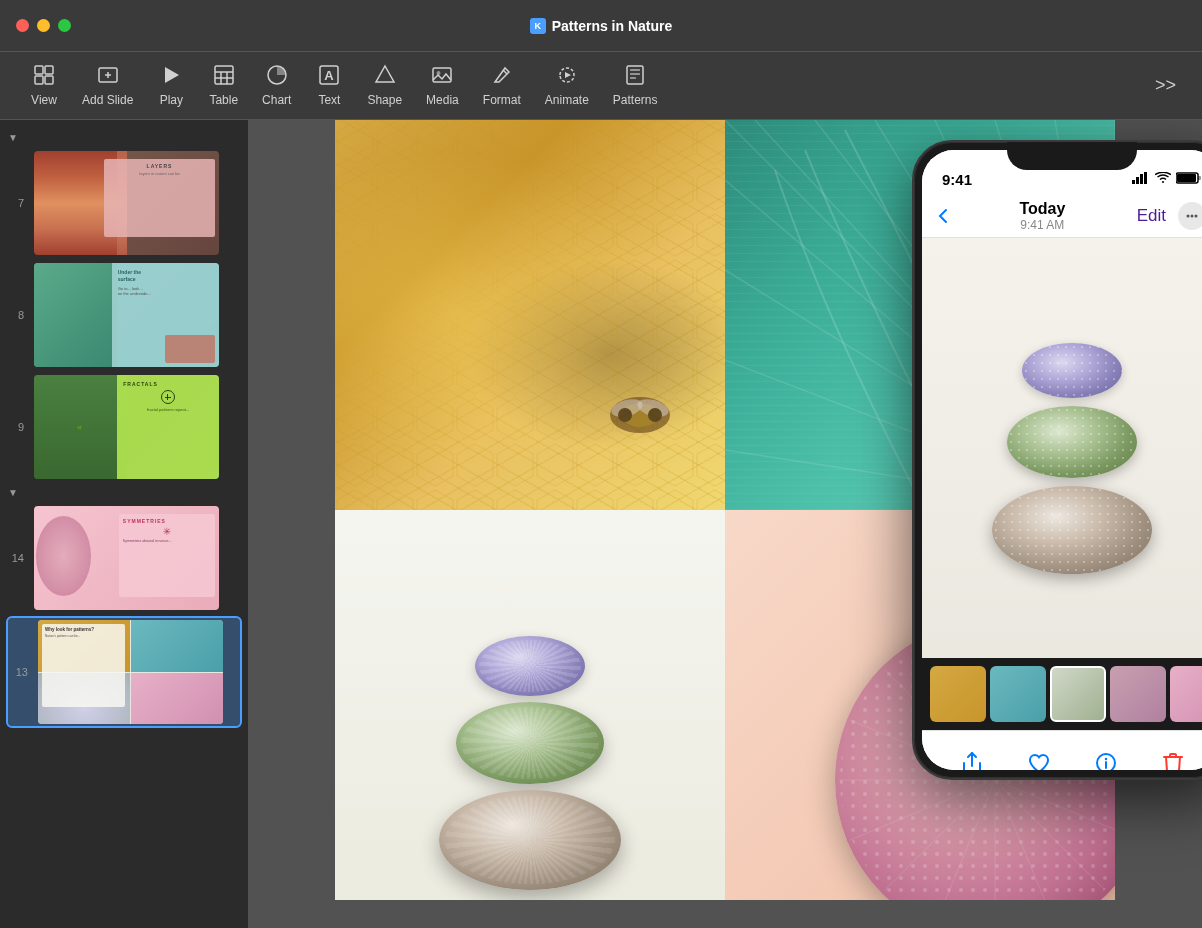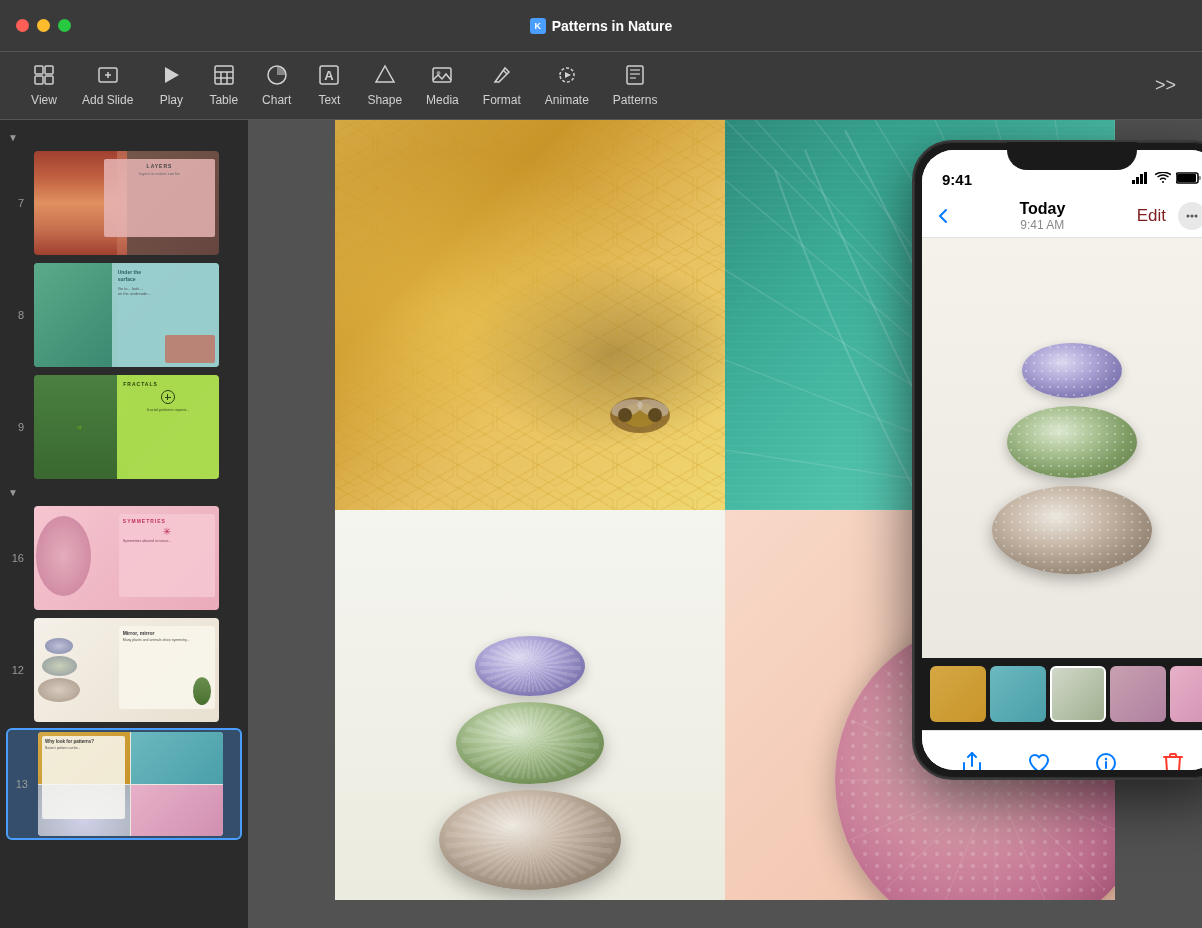--- a/index.html
+++ b/index.html
@@ -596,50 +596,33 @@
           </div>
         </div>
       </div>
     </div>
 
 
     <div class="slide-group-header">
       <span class="chevron">▼</span>
     </div>
     <div class="slide-item">
-      <span class="slide-num-pill">16</span>
+      <span class="slide-num-pill">14</span>
       <div class="slide-thumb">
         <div style="width:100%;height:100%;position:relative;background:linear-gradient(135deg,#f5c5d0,#eaabba);">
           <div style="position:absolute;right:4px;top:8px;width:52%;height:80%;background:rgba(245,200,210,0.9);border-radius:2px;padding:4px;">
             <div style="font-size:5px;font-weight:700;color:#c03060;letter-spacing:1px;">SYMMETRIES</div>
             <div style="font-size:10px;color:#c03060;text-align:center;margin:2px 0;">✳</div>
             <div style="font-size:3.5px;color:#804060;line-height:1.4;">Symmetries abound in nature...</div>
           </div>
           <div style="position:absolute;left:2px;top:10px;width:55px;height:80px;border-radius:50%;background:radial-gradient(ellipse,#e0a8b8,#c07090);opacity:0.8;"></div>
         </div>
       </div>
     </div>
 
-    <div class="slide-item">
-      <span class="slide-num-pill">12</span>
-      <div class="slide-thumb">
-        <div style="width:100%;height:100%;position:relative;background:linear-gradient(135deg,#f5f0e8,#e8e0d0);">
-          <div style="position:absolute;left:4px;top:50%;transform:translateY(-50%);display:flex;flex-direction:column;align-items:center;gap:2px;">
-            <div style="width:28px;height:16px;border-radius:50%;background:radial-gradient(ellipse,#c0c0d8,#8088a8);"></div>
-            <div style="width:35px;height:20px;border-radius:50%;background:radial-gradient(ellipse,#c8d0b8,#9098a0);"></div>
-            <div style="width:42px;height:24px;border-radius:50%;background:radial-gradient(ellipse,#d8ccc0,#a89888);"></div>
-          </div>
-          <div style="position:absolute;right:4px;top:8px;width:52%;height:80%;background:rgba(248,245,235,0.9);border-radius:2px;padding:4px;">
-            <div style="font-size:5px;font-weight:600;color:#333;margin-bottom:2px;">Mirror, mirror</div>
-            <div style="font-size:3.5px;color:#555;line-height:1.4;">Many plants and animals show symmetry...</div>
-            <div style="position:absolute;right:4px;bottom:4px;width:18px;height:28px;background:linear-gradient(180deg,#6a9050,#4a7030);border-radius:2px;clip-path:ellipse(50% 50% at 50% 50%);"></div>
-          </div>
-        </div>
-      </div>
-    </div>
 
     <div class="slide-item active">
       <span class="slide-num-pill">13</span>
       <div class="slide-thumb">
         <div style="width:100%;height:100%;position:relative;background:#e8e8e0;display:grid;grid-template-columns:1fr 1fr;grid-template-rows:1fr 1fr;gap:1px;">
           <div style="background:linear-gradient(135deg,#d4a843,#c8952a);"></div>
           <div style="background:linear-gradient(135deg,#6bb8c0,#4a9fa8);"></div>
           <div style="background:radial-gradient(ellipse at 50% 70%,#d0d0e8,#a8b0b8);display:flex;align-items:flex-end;justify-content:center;padding-bottom:2px;">
             
           </div>
@@ -801,21 +784,21 @@
           <div class="phone-back-btn">
             <svg width="10" height="16" viewBox="0 0 10 16">
               <path d="M8 2 L2 8 L8 14" stroke="#007aff" stroke-width="2" fill="none" stroke-linecap="round"></path>
             </svg>
           </div>
           <div class="phone-nav-title">
             <div class="date">Today</div>
             <div class="time-sub">9:41 AM</div>
           </div>
           <div class="phone-nav-actions">
-            <span class="phone-edit-btn" style="color:#7f1d1d;font-size:17px;">Edit</span>
+            <span class="phone-edit-btn" style="color:#4c1d95;font-size:17px;">Edit</span>
             <div class="phone-more-btn">
               <svg width="14" height="14" viewBox="0 0 14 14">
                 <circle cx="7" cy="7" r="1.5" fill="#555"></circle>
                 <circle cx="3" cy="7" r="1.5" fill="#555"></circle>
                 <circle cx="11" cy="7" r="1.5" fill="#555"></circle>
               </svg>
             </div>
           </div>
         </div>
 

